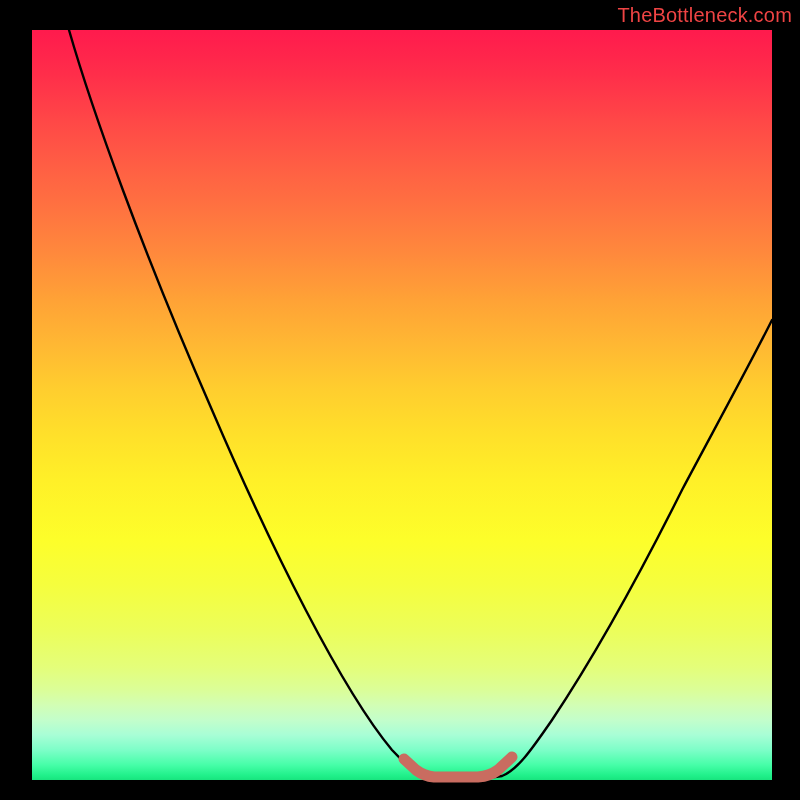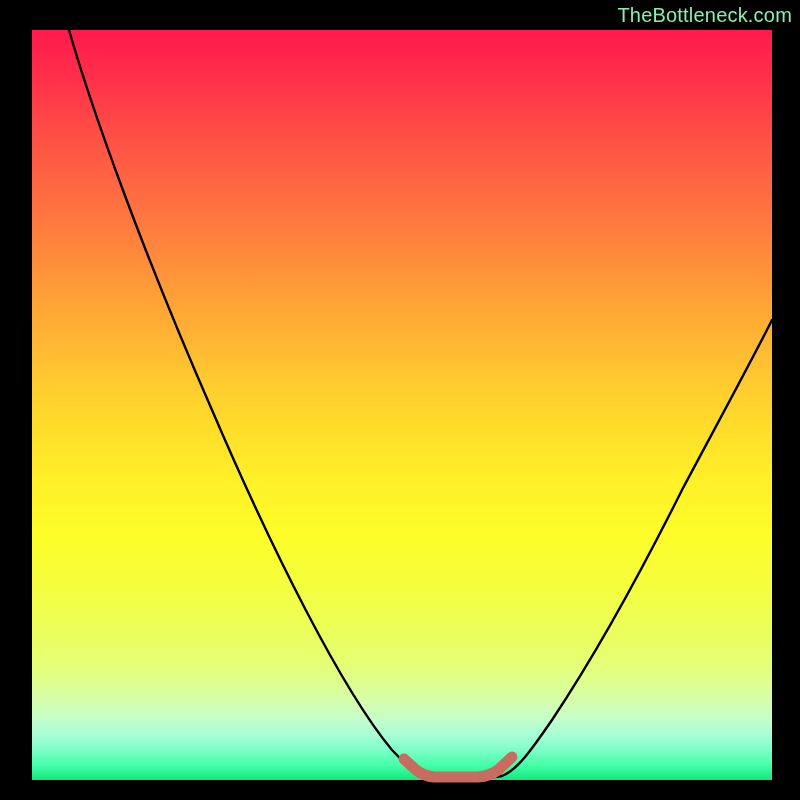--- a/index.html
+++ b/index.html
@@ -56,21 +56,21 @@
     left: 32px;
     top: 30px;
     width: 740px;
     height: 750px;
     overflow: visible;
   }
   .watermark {
     position: absolute;
     top: 4px;
     right: 8px;
-    color: #86efac;
+    color: #ef4444;
     font-size: 20px;
     font-weight: 500;
     letter-spacing: 0.2px;
   }
 </style>
 </head>
 <body>
 
 <div class="frame">
 

